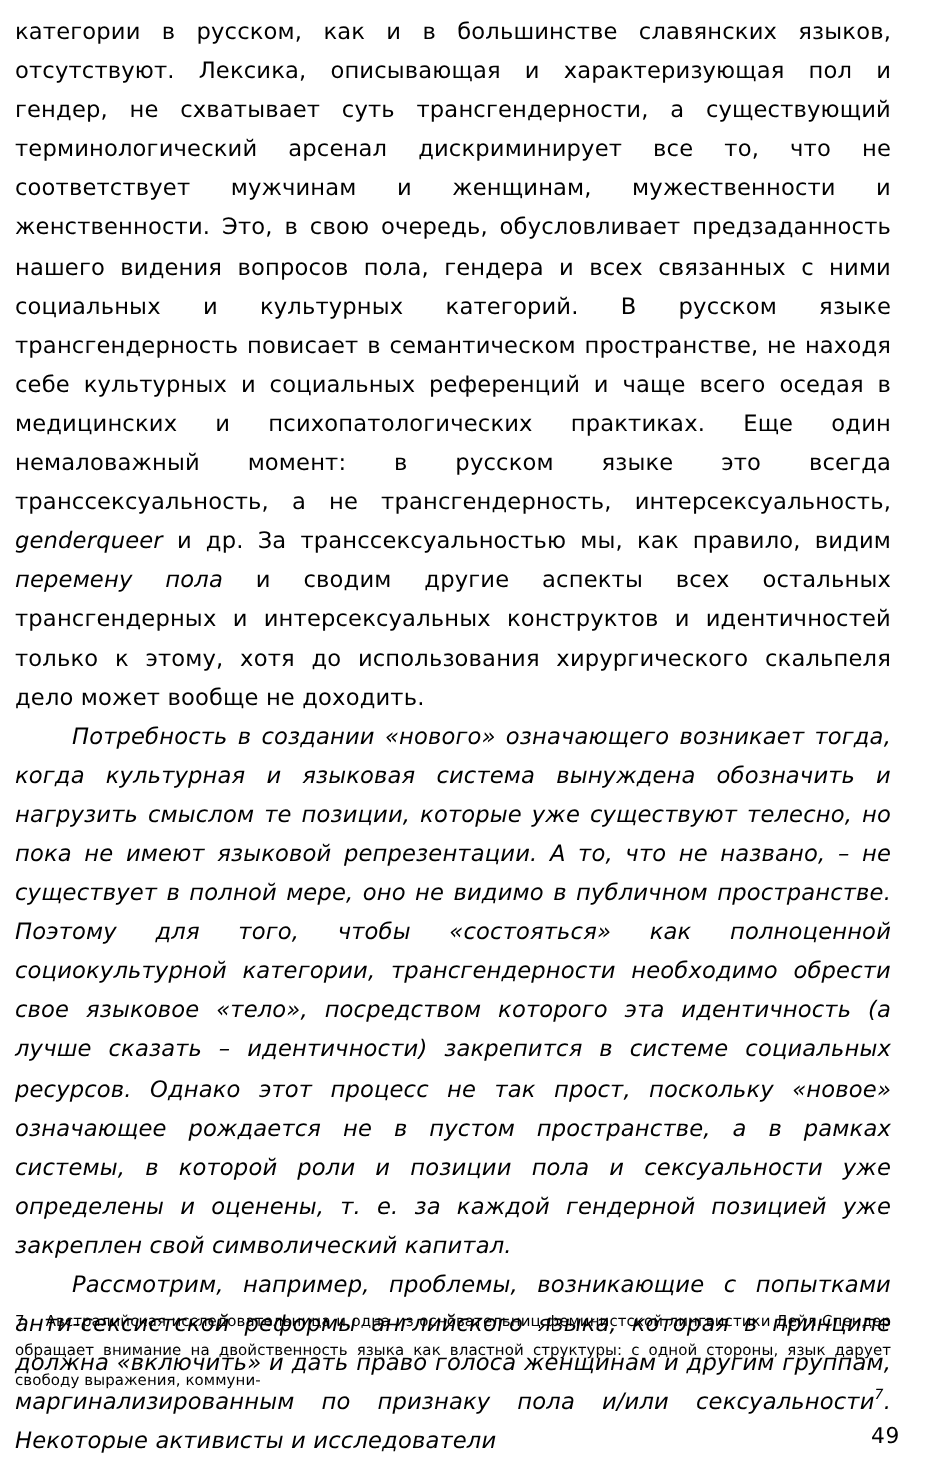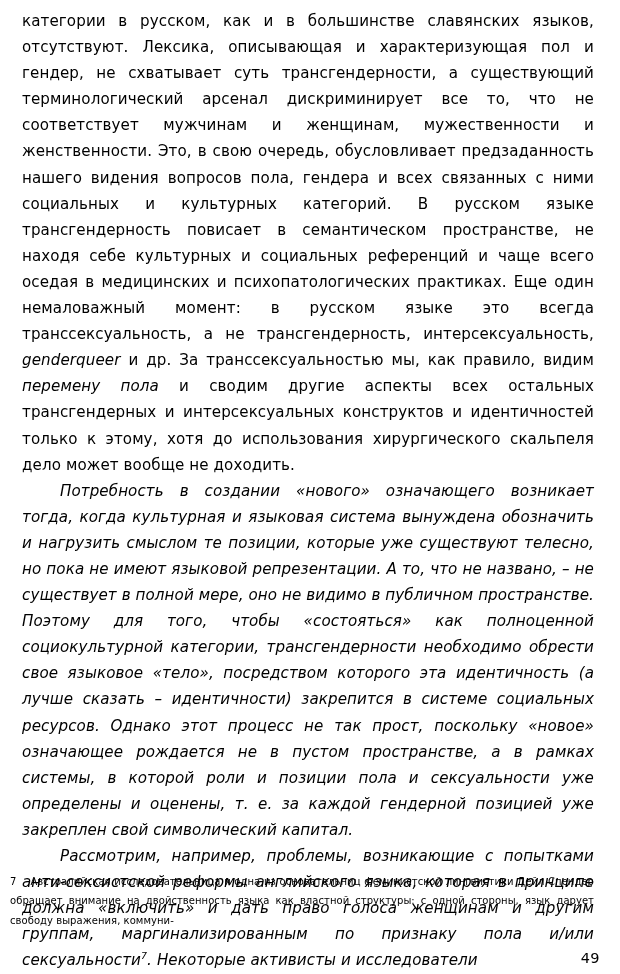--- a/index.html
+++ b/index.html
@@ -14,21 +14,21 @@
     color: #000000;
     position: relative;
     overflow: hidden;
   }
   #page {
     position: absolute;
     left: 0; top: 0;
     width: 620px;
     height: 974px;
     box-sizing: border-box;
-    padding: 8px 26px 0 22px;
+    padding: 8px 26px 0 10px;
   }
   .body-text {
     font-size: 15.1px;
     line-height: 26.1px;
     text-align: justify;
     text-justify: inter-word;
     margin: 0;
     letter-spacing: 0.1px;
     hyphens: none;
   }

